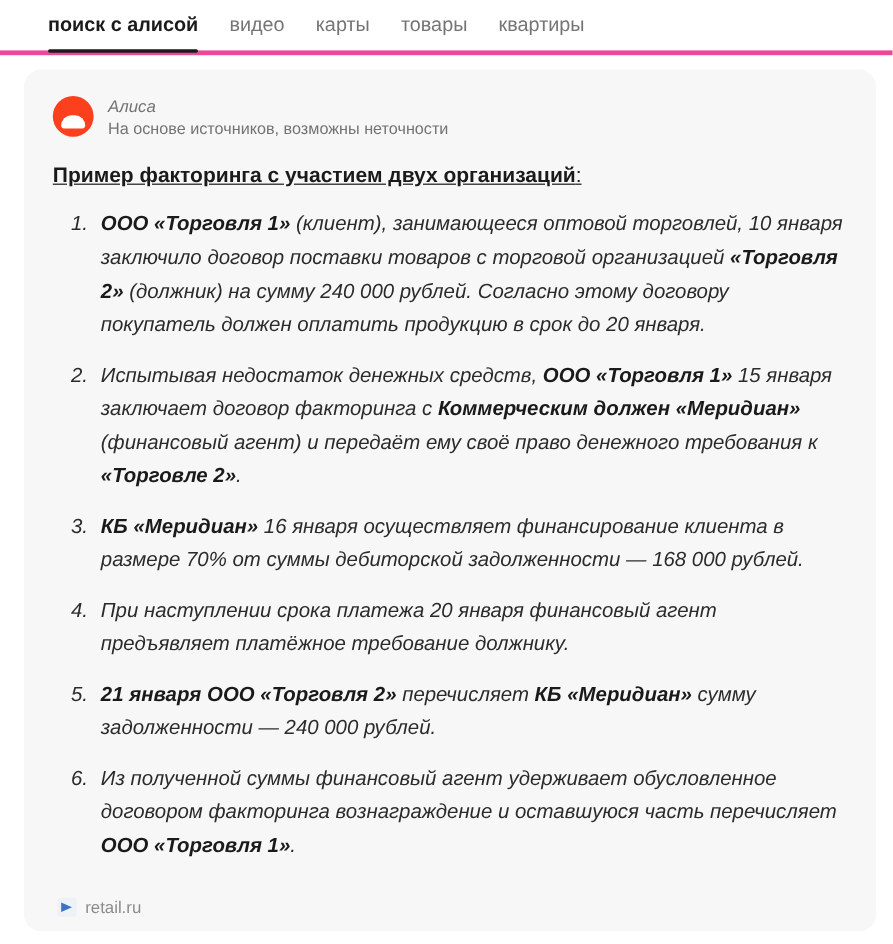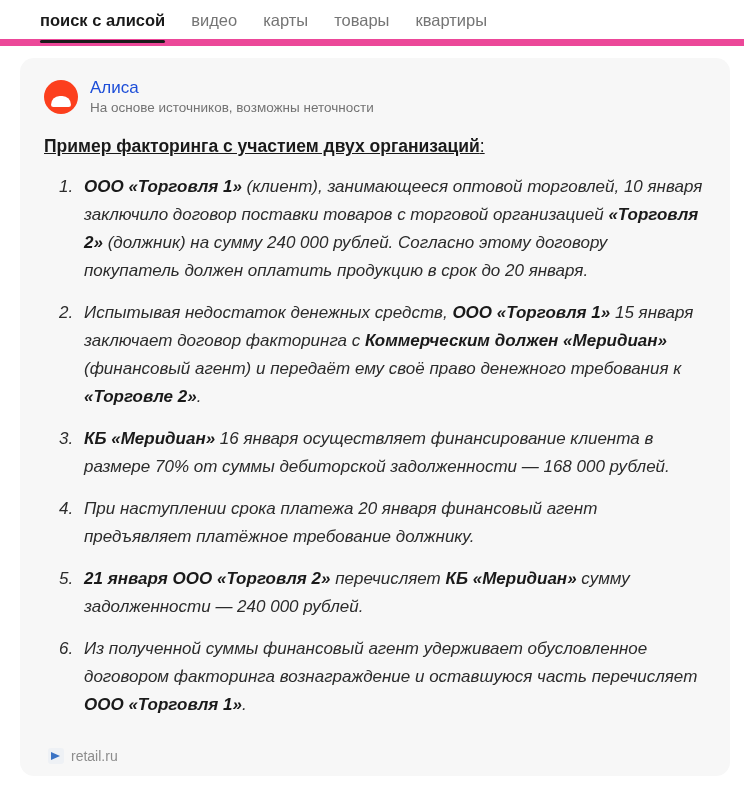--- a/index.html
+++ b/index.html
@@ -14,21 +14,21 @@
     width: 744px;
     height: 787px;
     overflow: hidden;
     background: #ffffff;
   }
 
   
   .tabbar {
     position: relative;
     height: 46px;
-    border-bottom: 7px solid #ec4899;
+    border-bottom: 4px solid #ec4899;
     display: flex;
     align-items: center;
     padding-left: 34px;
     gap: 0;
   }
   .tab {
     font-size: 16.5px;
     color: #757575;
     padding: 0 13px;
     height: 46px;
@@ -83,24 +83,25 @@
     position: absolute;
     left: 7px;
     right: 7px;
     bottom: 7px;
     height: 11px;
     border-radius: 11px 11px 3px 3px;
     background: #ffffff;
   }
   .assistant-meta { padding-top: 1px; }
   .assistant-name {
-    font-size: 17px;
-    color: #1d4ed8;
+    font-size: 14px;
+    color: #737373;
     font-weight: normal;
     line-height: 18px;
+    font-style: italic;
   }
   .assistant-note {
     font-size: 13.5px;
     color: #737373;
     margin-top: 3px;
     line-height: 16px;
   }
 
   .answer-title {
     font-size: 17.5px;

